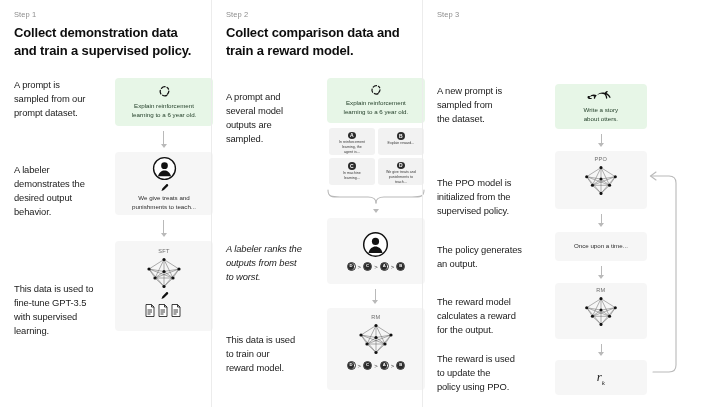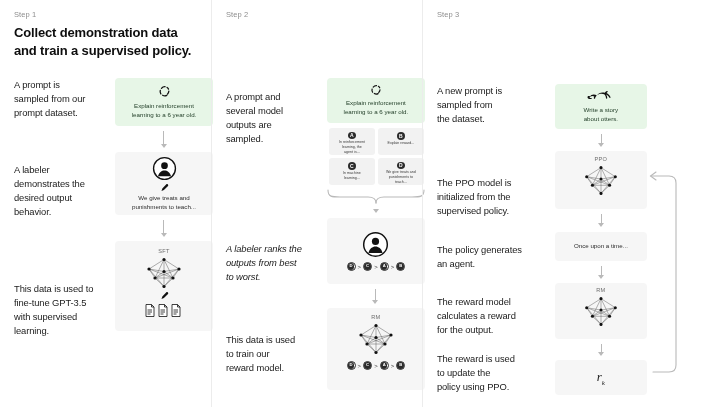--- a/index.html
+++ b/index.html
@@ -252,20 +252,22 @@
           <path d="M56 3h11l5 5v19H56z" fill="#fff"></path>
             <path d="M67 3v5h5"></path>
             <path d="M59 14h9M59 18h9M59 22h6"></path>
         </svg>
       </span>
     </div>
   </div>
 
   <div class="column col2">
     <div class="step-label">Step 2</div>
+    <div class="step-title" style="white-space:pre-line">Collect comparison data and
+train a reward model.</div>
 
     <div class="row" style="left:14px; top:90px;">
       <div class="caption" style="white-space:pre-line">A prompt and
 several model
 outputs are
 sampled.</div>
     </div>
 
     <div class="panel panel-green" style="left:115px; top:78px; width:98px; height:45px;">
       <span style="margin-bottom:3px;">
@@ -440,21 +442,21 @@
             <circle cx="44" cy="61" r="3.2"></circle>
           </g>
         </svg>
       </span>
     </div>
     <div class="arrow-v" style="left:178px; top:214px; height:10px;"></div>
     <div class="arrow-head" style="left:175.5px; top:223px;"></div>
 
     <div class="row" style="left:14px; top:243px;">
       <div class="caption" style="white-space:pre-line">The policy generates
-an agent.</div>
+an output.</div>
     </div>
     <div class="panel" style="left:132px; top:232px; width:92px; height:29px;">
       <div class="panel-text panel-text-gray">Once upon a time...</div>
     </div>
     <div class="arrow-v" style="left:178px; top:266px; height:10px;"></div>
     <div class="arrow-head" style="left:175.5px; top:275px;"></div>
 
     <div class="row" style="left:14px; top:295px;">
       <div class="caption" style="white-space:pre-line">The reward model
 calculates a reward

